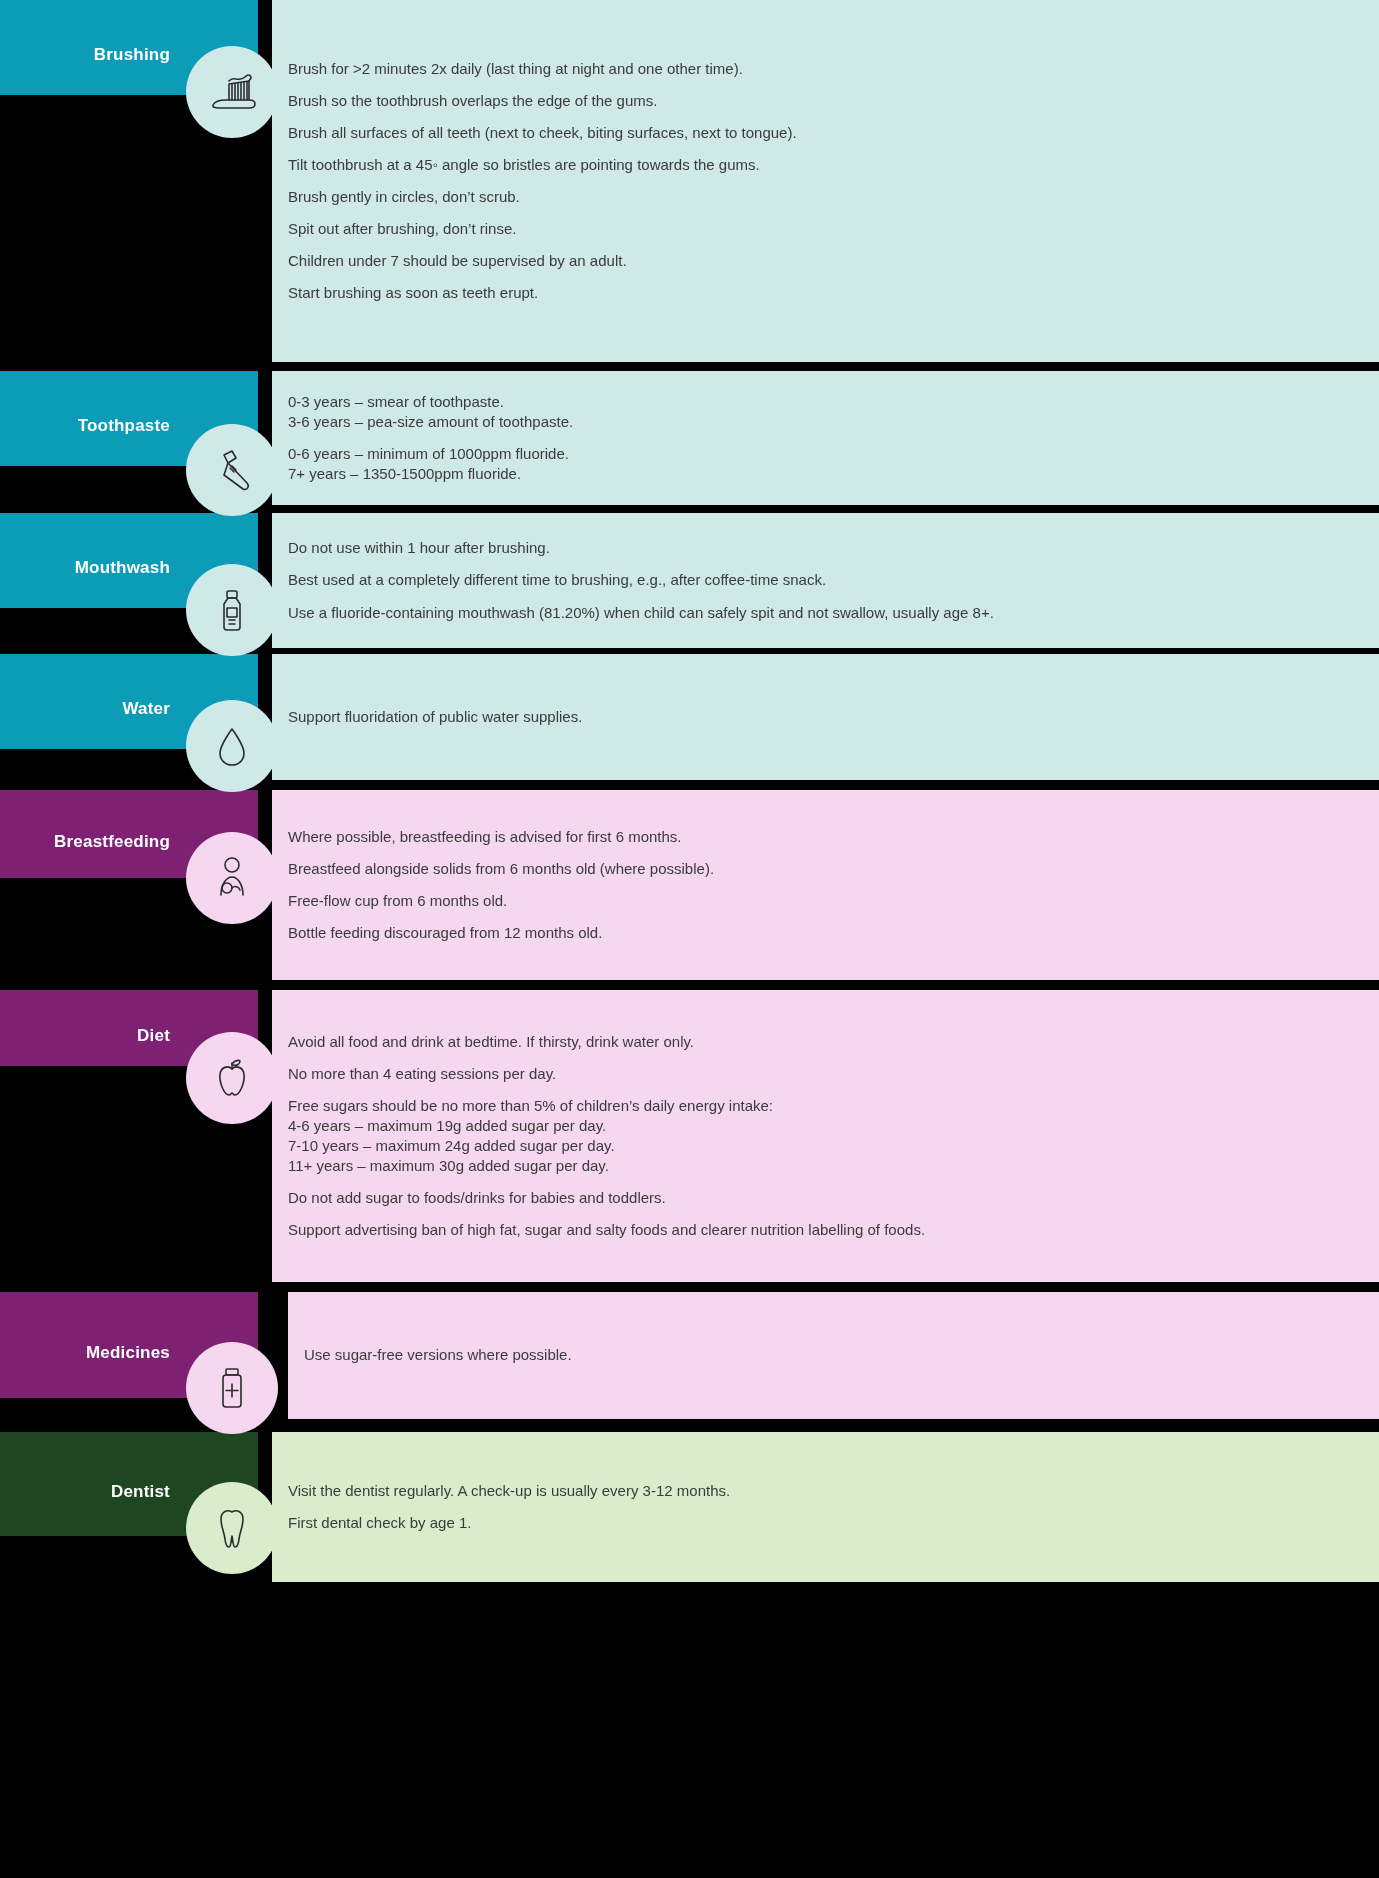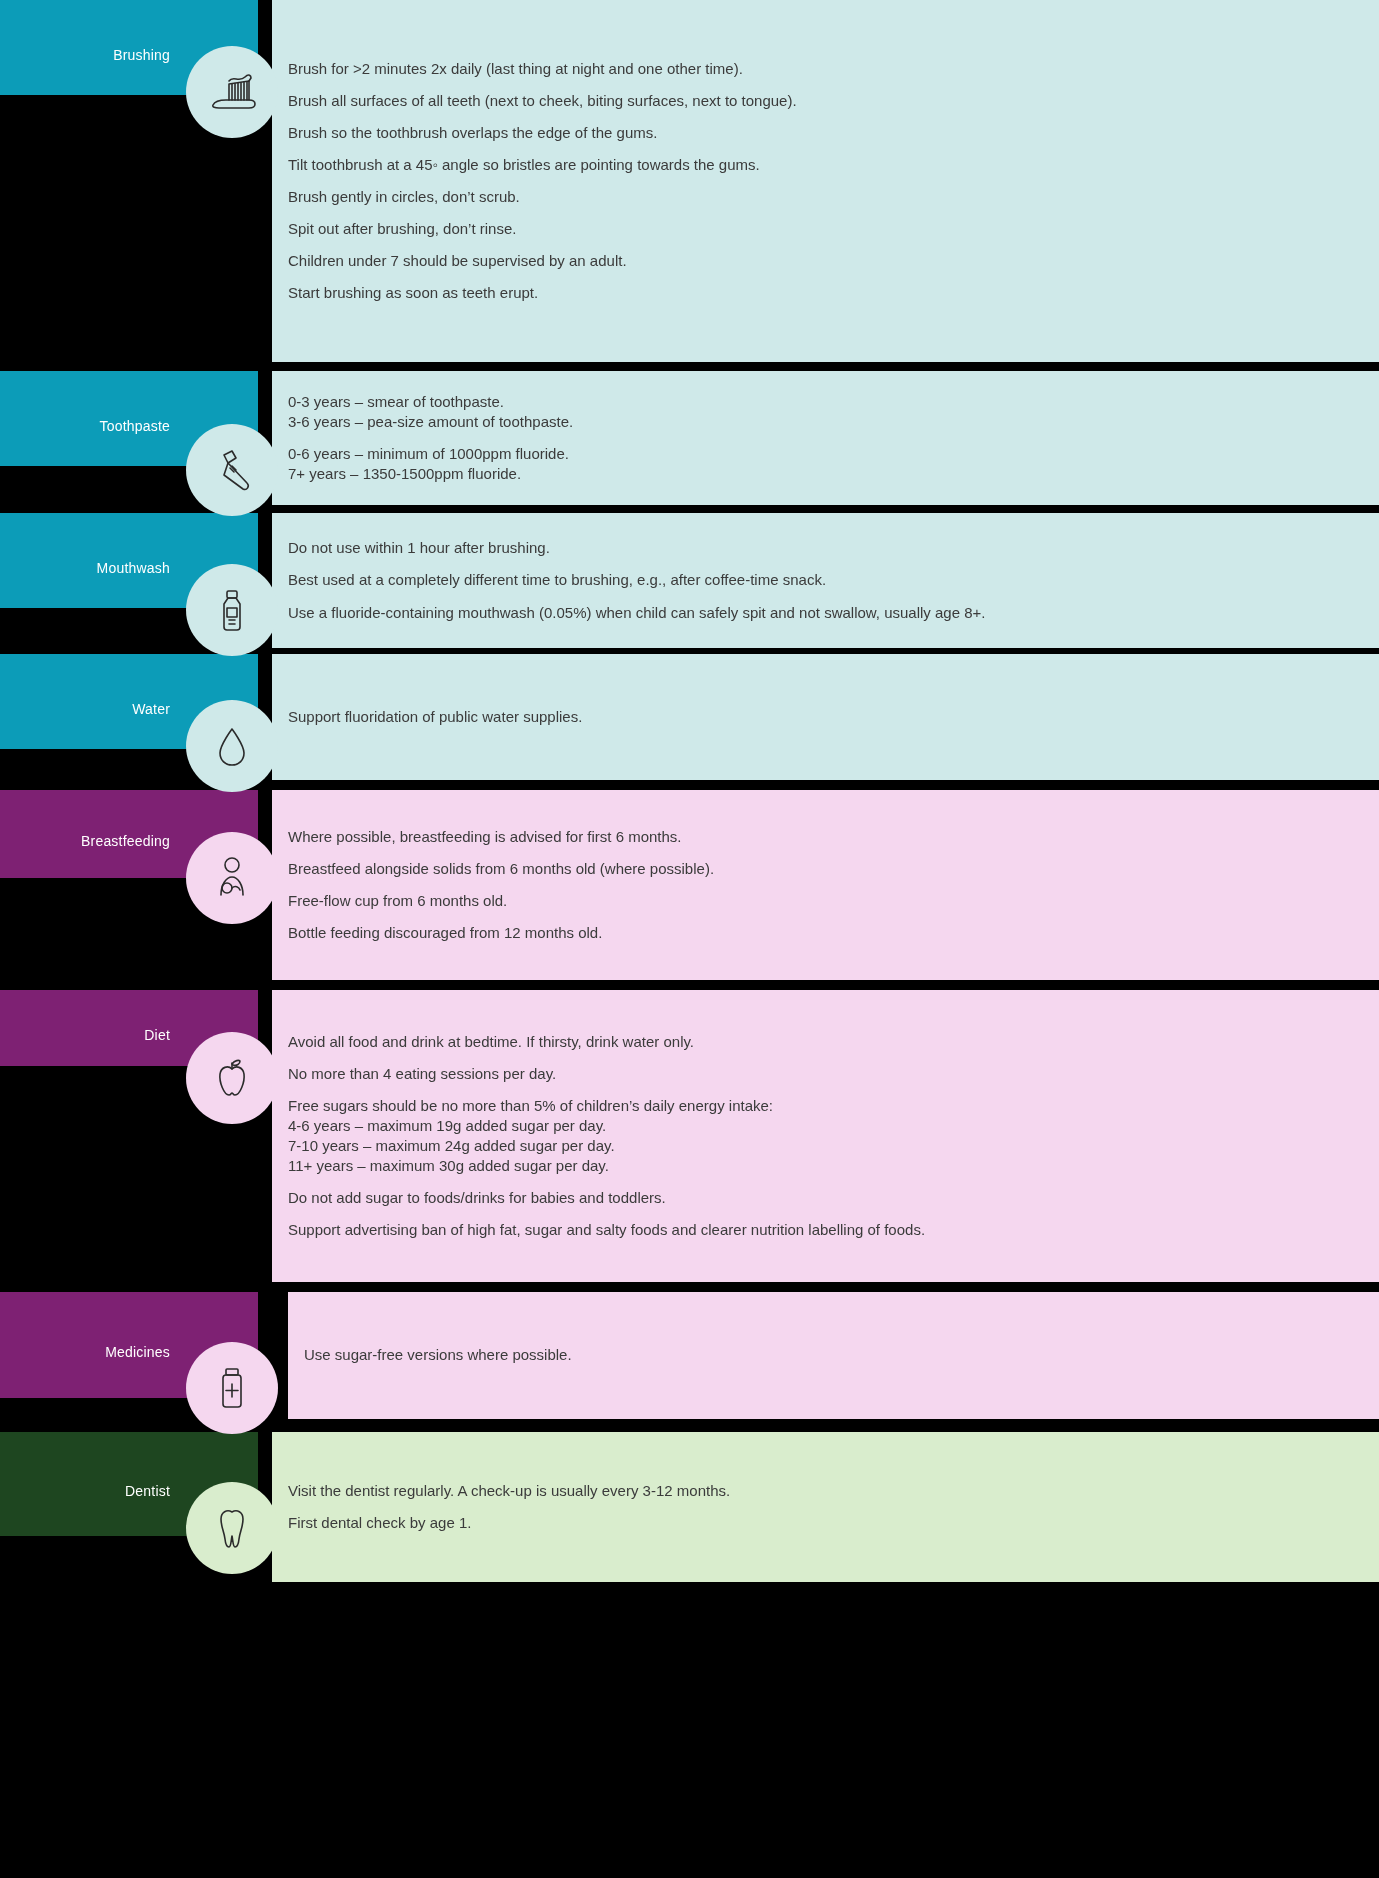--- a/index.html
+++ b/index.html
@@ -33,22 +33,22 @@
     position: absolute;
     left: 0;
     display: flex;
     align-items: center;
     justify-content: flex-end;
     box-sizing: border-box;
     padding-right: 88px;
   }
   .cat-label {
     color: #ffffff;
-    font-weight: normal;
-    font-size: 14px;
+    font-weight: bold;
+    font-size: 17px;
     letter-spacing: .2px;
     white-space: nowrap;
     line-height: 1;
     margin-top: 14px;
   }
 
   
   .icon-badge {
     position: absolute;
     border-radius: 50%;
@@ -112,22 +112,22 @@
     <div class="icon-badge" style="left:186px; top:46px; width:92px; height:92px;">
       <svg width="66" height="66" viewBox="0 0 66 66">
         <path class="ico-stroke" d="M14 46 C16 42 22 41 27 41 L50 41 C54 41 56 43 56 45 C56 47 54 49 50 49 L20 49 C16 49 13 48 14 46 Z"></path>
         <path class="ico-stroke" d="M30 41 L30 25 L50 22 L50 41"></path>
         <path class="ico-stroke" d="M33 41 L33 25 M36 41 L36 24.6 M39 41 L39 24.2 M42 41 L42 23.8 M45 41 L45 23.4 M48 41 L48 23"></path>
         <path class="ico-stroke" d="M30 22 C34 16 40 24 46 18 C50 14 52 17 52 19 L50 22"></path>
       </svg>
     </div>
     <div class="panel" style="left:272px; top:0px; width:1107px; height:362px;">
       <p class="bullet">Brush for &gt;2 minutes 2x daily (last thing at night and one other time).</p>
+      <p class="bullet">Brush so the toothbrush overlaps the edge of the gums.</p>
       <p class="bullet">Brush all surfaces of all teeth (next to cheek, biting surfaces, next to tongue).</p>
-      <p class="bullet">Brush so the toothbrush overlaps the edge of the gums.</p>
       <p class="bullet">Tilt toothbrush at a 45◦ angle so bristles are pointing towards the gums.</p>
       <p class="bullet">Brush gently in circles, don’t scrub.</p>
       <p class="bullet">Spit out after brushing, don’t rinse.</p>
       <p class="bullet">Children under 7 should be supervised by an adult.</p>
       <p class="bullet">Start brushing as soon as teeth erupt.</p>
     </div>
   </div>
 
   <div class="row theme-teal">
     <div class="cat-tab" style="top:371px; width:258px; height:95px;">
@@ -156,21 +156,21 @@
       <svg width="66" height="66" viewBox="0 0 66 66">
         <rect class="ico-stroke" x="28" y="14" width="10" height="7" rx="1.5"></rect>
         <path class="ico-stroke" d="M29 21 L25 27 L25 50 C25 52 26 53 28 53 L38 53 C40 53 41 52 41 50 L41 27 L37 21 Z"></path>
         <rect class="ico-stroke" x="28" y="31" width="10" height="9"></rect>
         <path class="ico-stroke" d="M30 43 L36 43 M30 47 L36 47"></path>
       </svg>
     </div>
     <div class="panel" style="left:272px; top:513px; width:1107px; height:135px;">
       <p class="bullet">Do not use within 1 hour after brushing.</p>
       <p class="bullet">Best used at a completely different time to brushing, e.g., after coffee-time snack.</p>
-      <p class="bullet">Use a fluoride-containing mouthwash (0.05%) when child can safely spit and not swallow, usually age 8+.</p>
+      <p class="bullet">Use a fluoride-containing mouthwash (81.20%) when child can safely spit and not swallow, usually age 8+.</p>
     </div>
   </div>
 
   <div class="row theme-teal">
     <div class="cat-tab" style="top:654px; width:258px; height:95px;">
       <span class="cat-label">Water</span>
     </div>
     <div class="icon-badge" style="left:186px; top:700px; width:92px; height:92px;">
       <svg width="66" height="66" viewBox="0 0 66 66">
         <path class="ico-stroke" d="M33 16 C33 16 21 32 21 40 C21 47 26 52 33 52 C40 52 45 47 45 40 C45 32 33 16 33 16 Z"></path>

